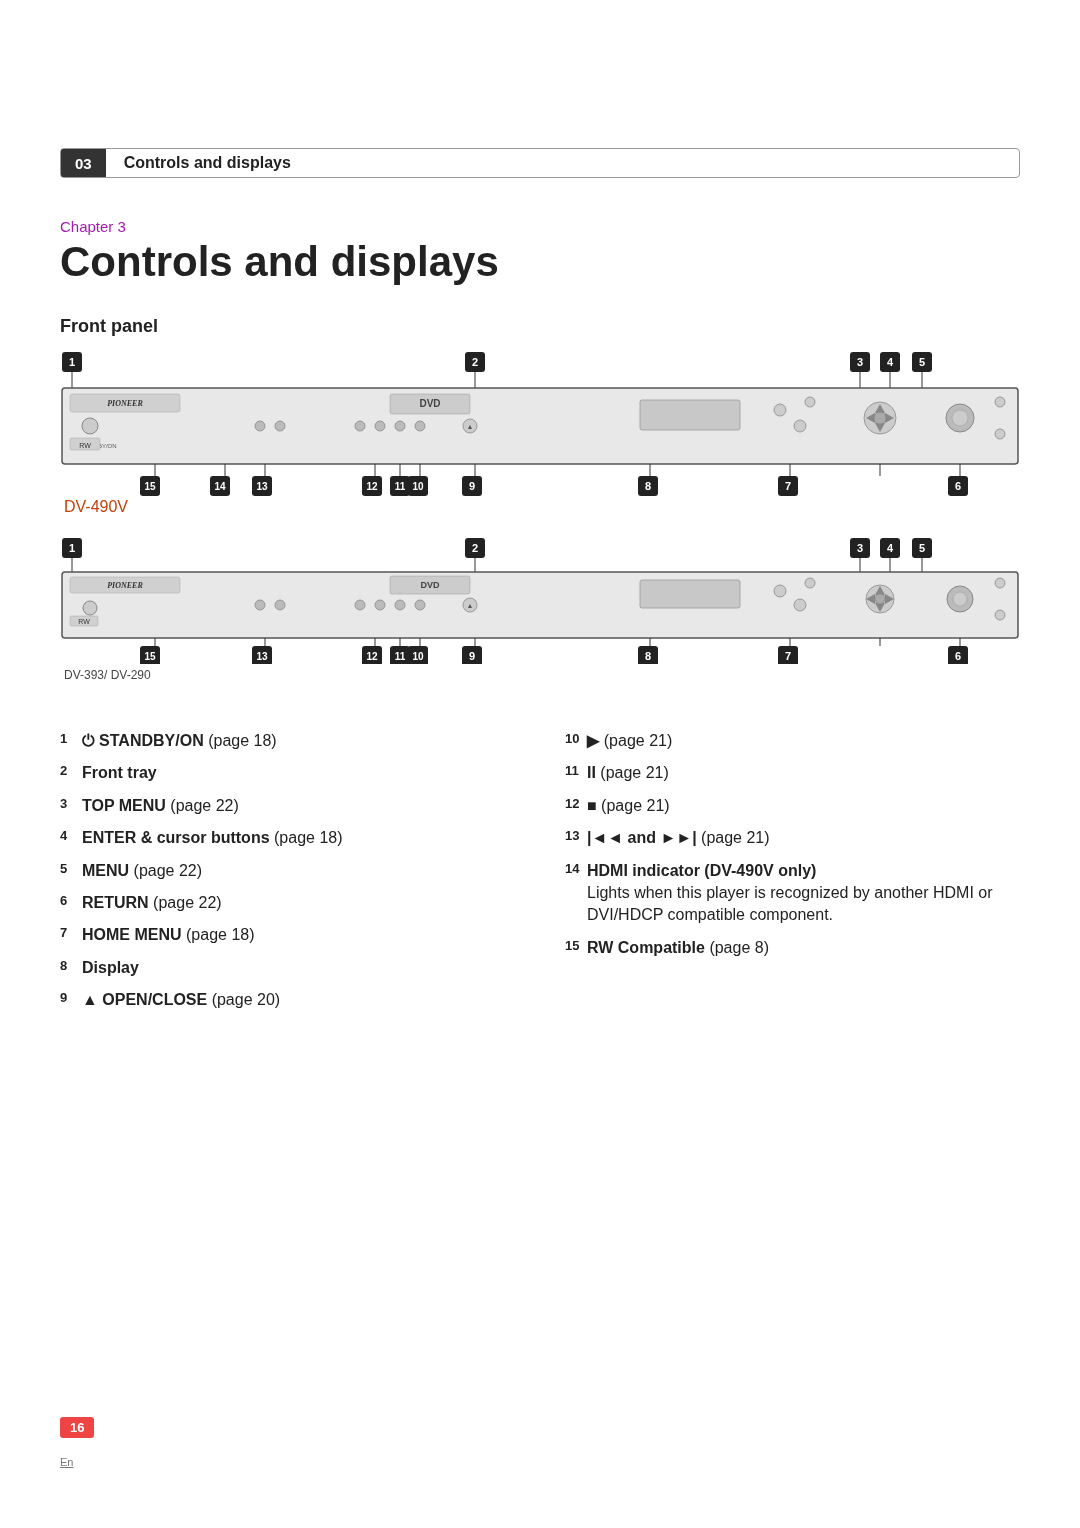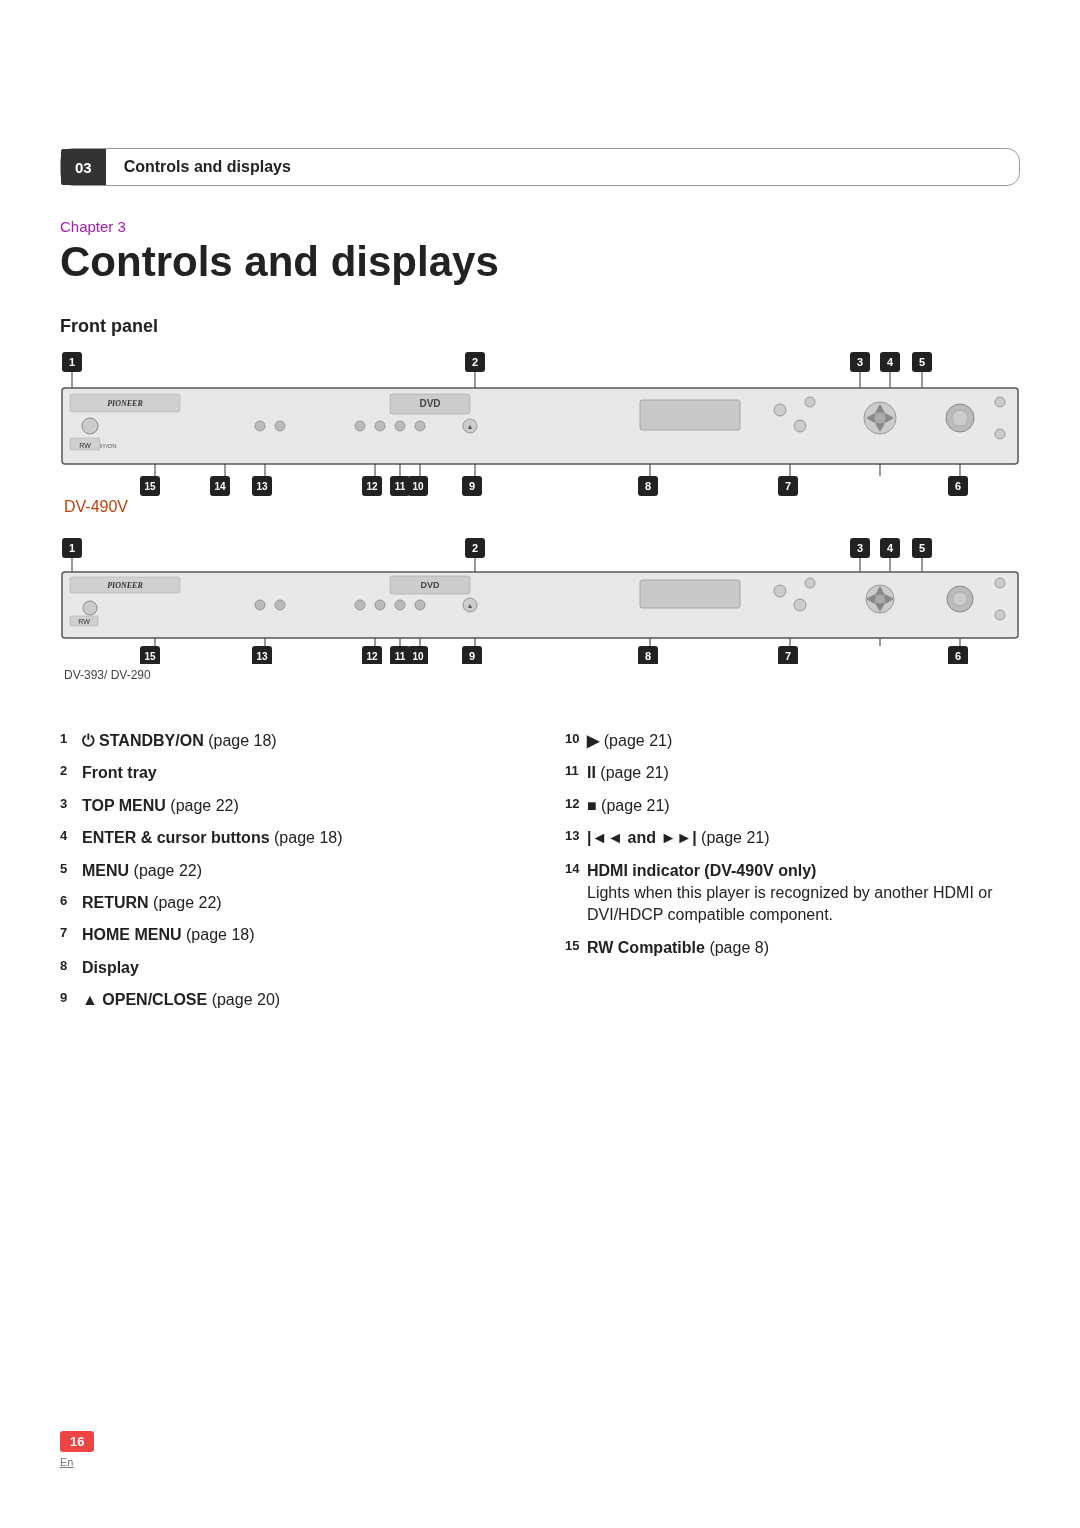--- a/index.html
+++ b/index.html
@@ -12,23 +12,23 @@
       color: #222;
       position: relative;
     }
 
     
     .chapter-banner {
       position: absolute;
       top: 148px;
       left: 60px;
       right: 60px;
-      height: 38px;
+      height: 30px;
       border: 1.5px solid #999;
-      border-radius: 13px;
+      border-radius: 4px;
       display: flex;
       align-items: center;
     }
     .chapter-banner-num {
       background: #333;
       color: #fff;
       font-weight: bold;
       font-size: 15px;
       padding: 0 14px;
       height: 100%;
@@ -144,21 +144,21 @@
       color: #fff;
       font-weight: bold;
       font-size: 13px;
       padding: 3px 10px;
       border-radius: 3px;
       display: inline-block;
     }
     .page-lang {
       font-size: 11px;
       color: #777;
-      margin-top: 4px;
+      margin-top: 18px;
       text-decoration: underline;
     }
   </style>
 </head>
 <body>
 
 <div class="chapter-banner">
   <div class="chapter-banner-num">03</div>
   <div class="chapter-banner-title">Controls and displays</div>
 </div>

